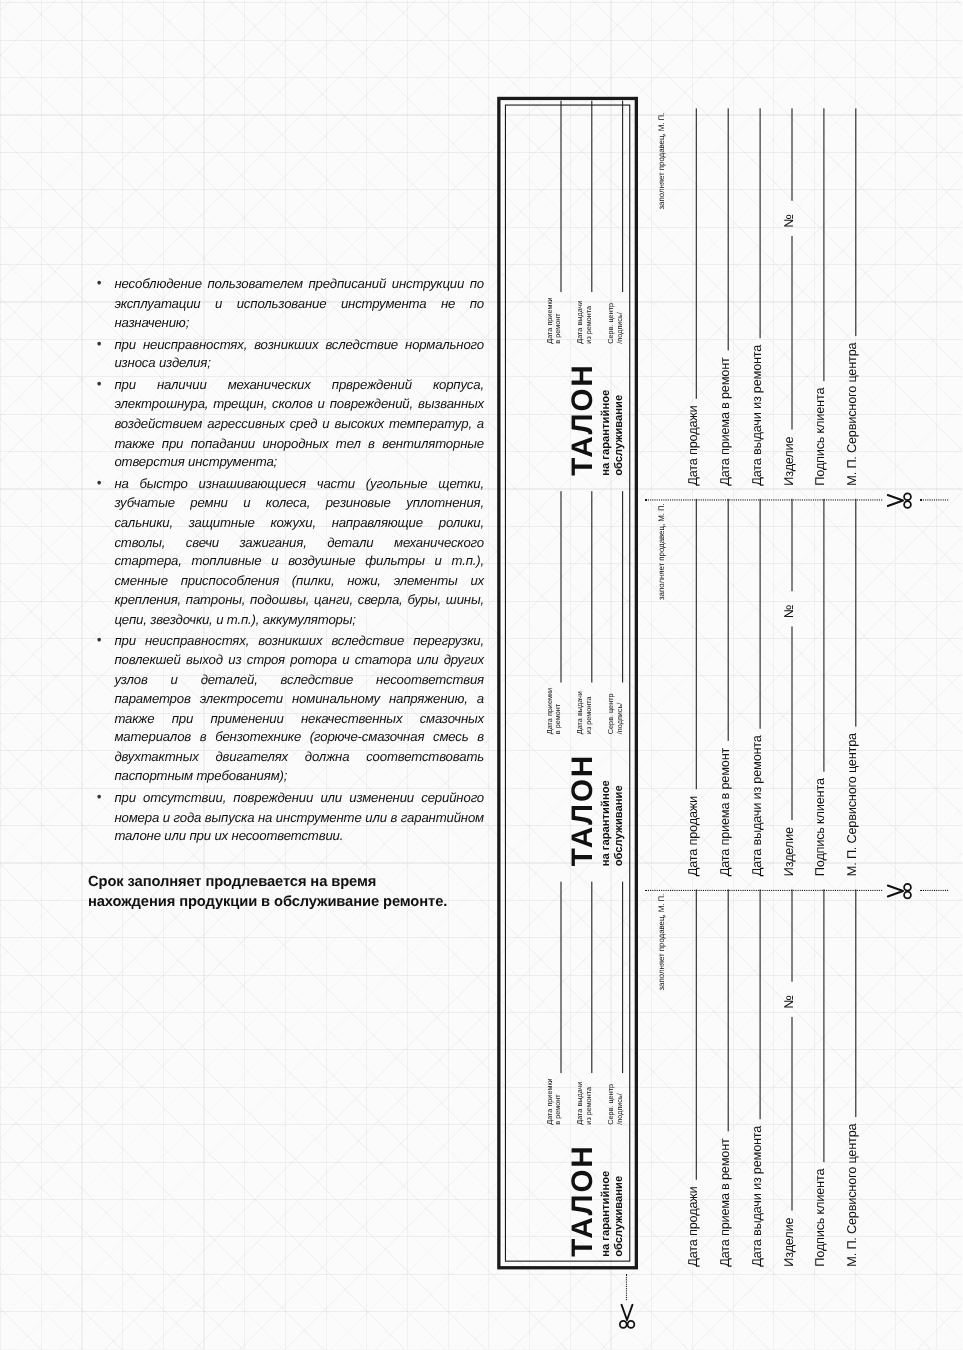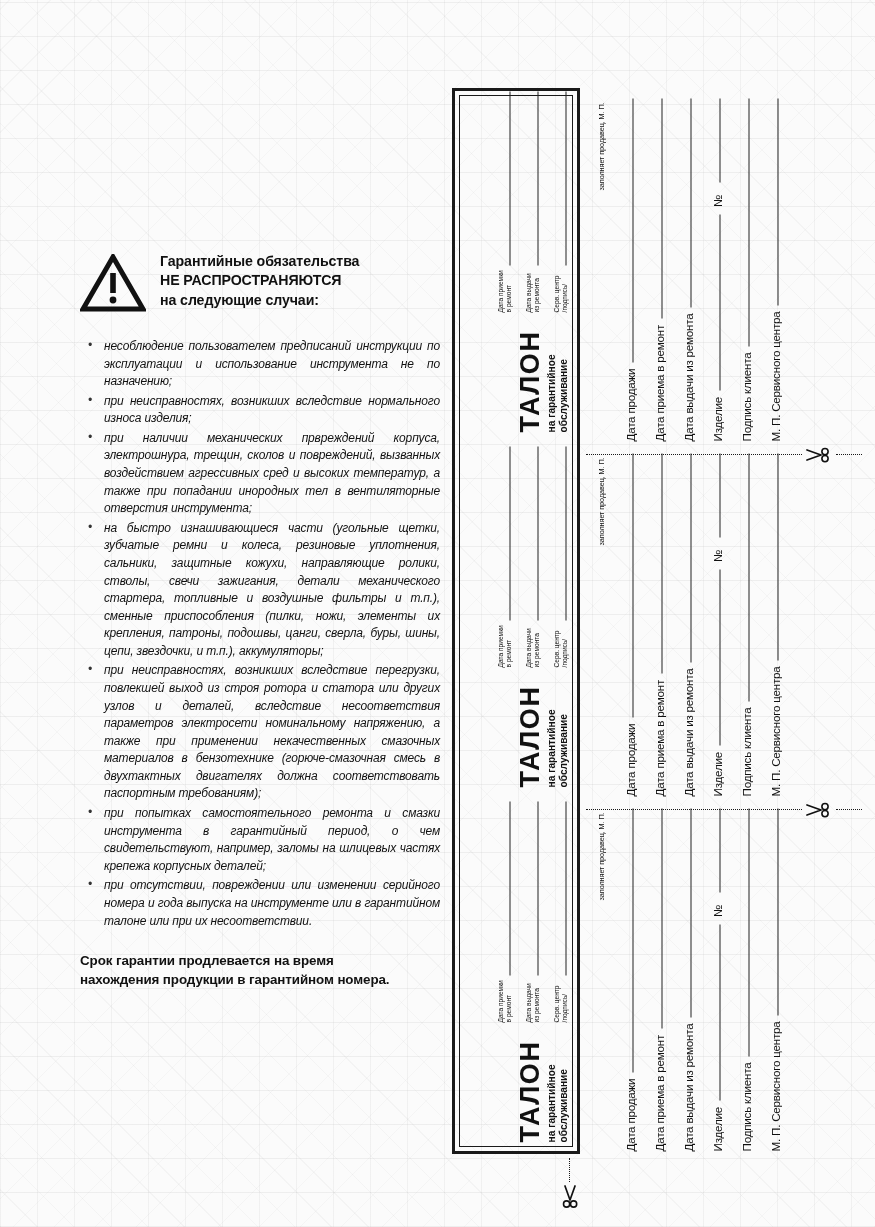--- a/index.html
+++ b/index.html
@@ -307,48 +307,33 @@
   }
   .cutline-v svg { display: block; }
 </style>
 </head>
 <body>
 
 <div id="page">
 
   <div class="left-col">
 
-    <div class="warn-head">
-      <div class="warn-icon">
-        <svg viewBox="0 0 66 58" xmlns="http://www.w3.org/2000/svg">
-          <path d="M33 3 L63 55 L3 55 Z" fill="none" stroke="#111" stroke-width="5" stroke-linejoin="miter"></path>
-          <rect x="30.2" y="19" width="5.6" height="20" fill="#111"></rect>
-          <circle cx="33" cy="46" r="3.4" fill="#111"></circle>
-        </svg>
-      </div>
-      <div class="warn-title">
-        <div>Гарантийные обязательства</div>
-        <div>НЕ РАСПРОСТРАНЯЮТСЯ</div>
-        <div>на следующие случаи:</div>
-      </div>
-    </div>
 
     <ul class="excl-list">
       <li>несоблюдение пользователем предписаний инструкции по эксплуатации и использование инструмента не по назначению;</li>
       <li>при неисправностях, возникших вследствие нормального износа изделия;</li>
       <li>при наличии механических прврeждений корпуса, электрошнура, трещин, сколов и повреждений, вызванных воздействием агрессивных сред и высоких температур, а также при попадании инородных тел в вентиляторные отверстия инструмента;</li>
       <li>на быстро изнашивающиеся части (угольные щетки, зубчатые ремни и колеса, резиновые уплотнения, сальники, защитные кожухи, направляющие ролики, стволы, свечи зажигания, детали механического стартера, топливные и воздушные фильтры и т.п.), сменные приспособления (пилки, ножи, элементы их крепления, патроны, подошвы, цанги, сверла, буры, шины, цепи, звездочки, и т.п.), аккумуляторы;</li>
       <li>при неисправностях, возникших вследствие перегрузки, повлекшей выход из строя ротора и статора или других узлов и деталей, вследствие несоответствия параметров электросети номинальному напряжению, а также при применении некачественных смазочных материалов в бензотехнике (горюче-смазочная смесь в двухтактных двигателях должна соответствовать паспортным требованиям);</li>
-      <li>при попытках самостоятельного ремонта и смазки инструмента в гарантийный период, о чем свидетельствуют, например, заломы на шлицевых частях крепежа корпусных деталей;</li>
       <li>при отсутствии, повреждении или изменении серийного номера и года выпуска на инструменте или в гарантийном талоне или при их несоответствии.</li>
     </ul>
 
     <div class="footer-note">
-      <div>Срок гарантии продлевается на время</div>
-      <div>нахождения продукции в гарантийном номера.</div>
+      <div>Срок заполняет продлевается на время</div>
+      <div>нахождения продукции в обслуживание ремонте.</div>
     </div>
   </div>
 
   <div class="coupon-area">
 
     <div class="stub-box">
       <div class="stub-box-inner"></div>
 
       <div class="stub" style="top:0px;">
         <div class="stub-rot">

